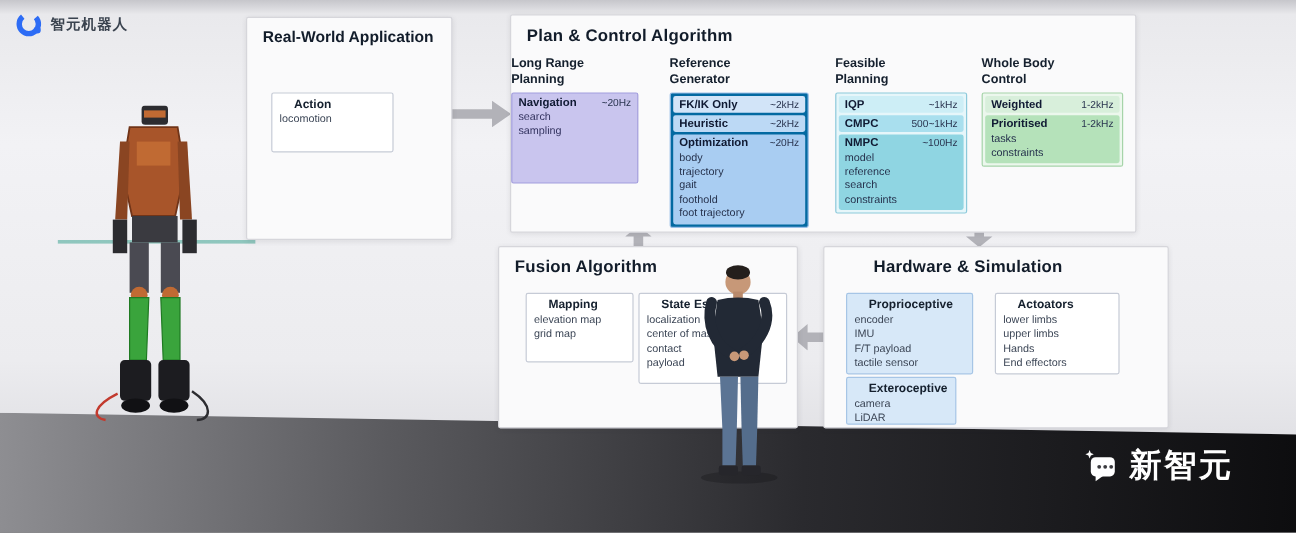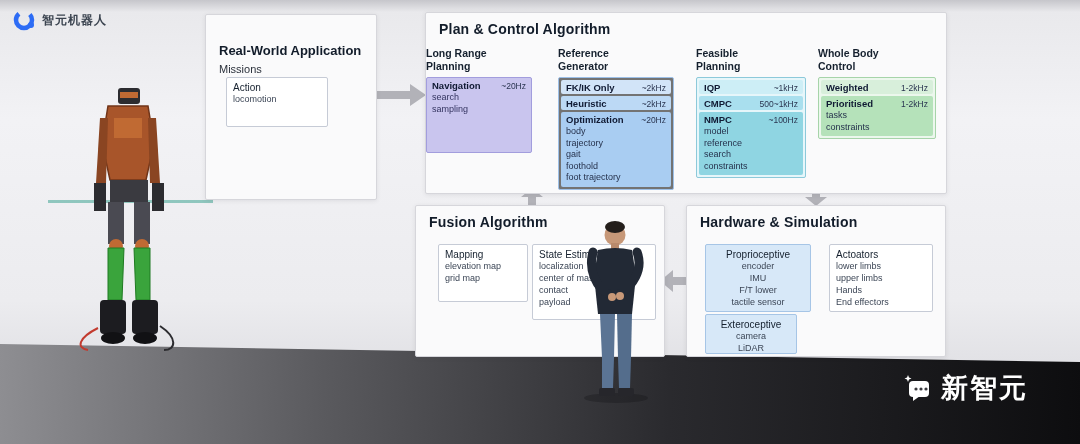--- a/index.html
+++ b/index.html
@@ -6,39 +6,39 @@
   body{font-family:"Liberation Sans","DejaVu Sans",sans-serif;background:#000;}
   .stage{position:relative;width:1080px;height:444px;overflow:hidden;
     background:linear-gradient(180deg,#c6c6cb 0,#e9e9ec 12px,#f2f2f5 120px,#ececef 300px,#e2e2e6 360px);}
   .floor{position:absolute;left:0;top:338px;width:1080px;height:106px;
     background:linear-gradient(92deg,#8e8e92 0,#5a5a5e 30%,#2a2a2e 62%,#0d0d0f 100%);
     clip-path:polygon(0 6px,100% 24px,100% 100%,0 100%);}
   .card{position:absolute;background:#fafafb;border:1px solid #d6d6db;border-radius:2px;
     box-shadow:0 1px 4px rgba(60,60,70,.10);}
   .card-title{font-weight:bold;color:#121c2a;padding:8px 13px 0;}
   .t14{font-size:14px;letter-spacing:.2px;}
-  .t13{font-size:13px;margin-top:20px;}
+  .t13{font-size:13px;}
   .sub{font-size:11px;color:#2b313b;padding:5px 13px 0;}
   .ibox{position:absolute;background:#fff;border:1px solid #c6cbd6;border-radius:2px;}
-  .ibox.blue{background:#d7e8f8;border-color:#a6c5e6;text-align:center;}
-  .ibox .ititle{font-weight:normal;font-size:10px;color:#15202e;padding:4px 6px 1px;}
+  .ibox.blue{background:#d7e8f8;border-color:#a6c5e6;}
+  .ibox .ititle{font-weight:bold;font-size:10px;color:#15202e;padding:4px 6px 1px;margin-left:12px;}
   .ibox .iitem{font-size:9px;color:#3c4656;line-height:1.33;padding:0 6px;}
   .pc-col{position:absolute;height:140px;}
   .col-heading{font-weight:bold;font-size:10.5px;line-height:1.25;color:#15202e;width:84px;}
   .stack{position:absolute;left:0;top:30px;border-radius:2px;padding:2px;display:flex;flex-direction:column;gap:2px;}
   .stack .block{width:100%;}
   .block{border-radius:2px;}
   .bhead{display:flex;justify-content:space-between;align-items:baseline;padding:2px 5px 1px;}
   .bhead .bl{font-weight:bold;font-size:9.5px;color:#101a33;white-space:nowrap;}
   .bhead .br{font-size:8.5px;color:#2a3550;white-space:nowrap;}
   .bitems{padding:0 5px 3px;}
   .bitems div{font-size:9px;color:#26324d;line-height:1.28;}
   .b-nav{position:absolute;left:0;top:30px;width:104px;height:74px;background:#c9c5ee;border:1px solid #a29ddd;}
   .b-nav .bitems div{color:#343460;}
-  .stack.s-blue{border:1px solid #9dc0e8;background:#737373;width:110px;}
+  .stack.s-blue{border:1px solid #9dc0e8;background:#0369a1;width:110px;}
   .stack.s-teal{border:1px solid #8cc9da;background:#e6f6fa;width:104px;}
   .stack.s-green{border:1px solid #a6d4a9;background:#ecf7ed;width:112px;}
   .b-fkik{background:#d2e4f8;} .b-heur{background:#bcd9f5;} .b-opt{background:#a9cdf2;}
   .b-iqp{background:#cdeef6;} .b-cmpc{background:#a9dfee;} .b-nmpc{background:#8fd5e2;}
   .b-wei{background:#d8efdb;} .b-pri{background:#b5e2ba;}
   .arrow{position:absolute;}
   .logo{position:absolute;left:12px;top:8px;display:flex;align-items:center;gap:6px;}
   .logo-text{font-size:12px;font-weight:bold;color:#3a434f;letter-spacing:1px;}
   .wm{position:absolute;left:904px;top:370px;display:flex;align-items:center;gap:9px;}
   .wm-text{font-size:27px;font-weight:bold;color:#ffffff;letter-spacing:2px;}
@@ -83,21 +83,20 @@
     <rect x="52" y="212" width="26" height="34" rx="4" fill="#1c1c20"></rect>
     <rect x="84" y="212" width="26" height="34" rx="4" fill="#1c1c20"></rect>
     <ellipse cx="65" cy="250" rx="12" ry="6" fill="#111114"></ellipse>
     <ellipse cx="97" cy="250" rx="12" ry="6" fill="#111114"></ellipse>
     <path d="M50 240 C30 250 28 260 40 262" stroke="#c23a2e" stroke-width="2" fill="none"></path>
     <path d="M112 238 C130 250 128 262 116 262" stroke="#2c2c30" stroke-width="2" fill="none"></path>
   </svg>
 
   <div class="card" style="left:205px;top:14px;width:170px;height:184px;">
     <div class="card-title t13">Real-World Application</div>
-    <div class="sub">Missions</div>
     <div class="ibox" style="left:20px;top:62px;width:100px;height:48px;">
       <div class="ititle">Action</div>
       <div class="iitem">locomotion</div>
     </div>
   </div>
 
   <div class="card" style="left:425px;top:12px;width:520px;height:180px;">
     <div class="card-title t14">Plan &amp; Control Algorithm</div>
 
     <div class="pc-col" style="left:0;top:34px;width:112px;">
@@ -207,27 +206,27 @@
     </div>
     <div class="ibox" style="left:116px;top:38px;width:122px;height:74px;">
       <div class="ititle">State Estimation</div>
       <div class="iitem">localization</div>
       <div class="iitem">center of mass</div>
       <div class="iitem">contact</div>
       <div class="iitem">payload</div>
     </div>
   </div>
 
-  <div class="card" style="left:686px;top:205px;width:258px;height:150px;">
+  <div class="card" style="left:686px;top:205px;width:258px;height:150px;padding-left:28px;">
     <div class="card-title t14">Hardware &amp; Simulation</div>
     <div class="ibox blue" style="left:18px;top:38px;width:104px;height:66px;">
       <div class="ititle">Proprioceptive</div>
       <div class="iitem">encoder</div>
       <div class="iitem">IMU</div>
-      <div class="iitem">F/T lower</div>
+      <div class="iitem">F/T payload</div>
       <div class="iitem">tactile sensor</div>
     </div>
     <div class="ibox blue" style="left:18px;top:108px;width:90px;height:38px;">
       <div class="ititle">Exteroceptive</div>
       <div class="iitem">camera</div>
       <div class="iitem">LiDAR</div>
     </div>
     <div class="ibox" style="left:142px;top:38px;width:102px;height:66px;">
       <div class="ititle">Actoators</div>
       <div class="iitem">lower limbs</div>

